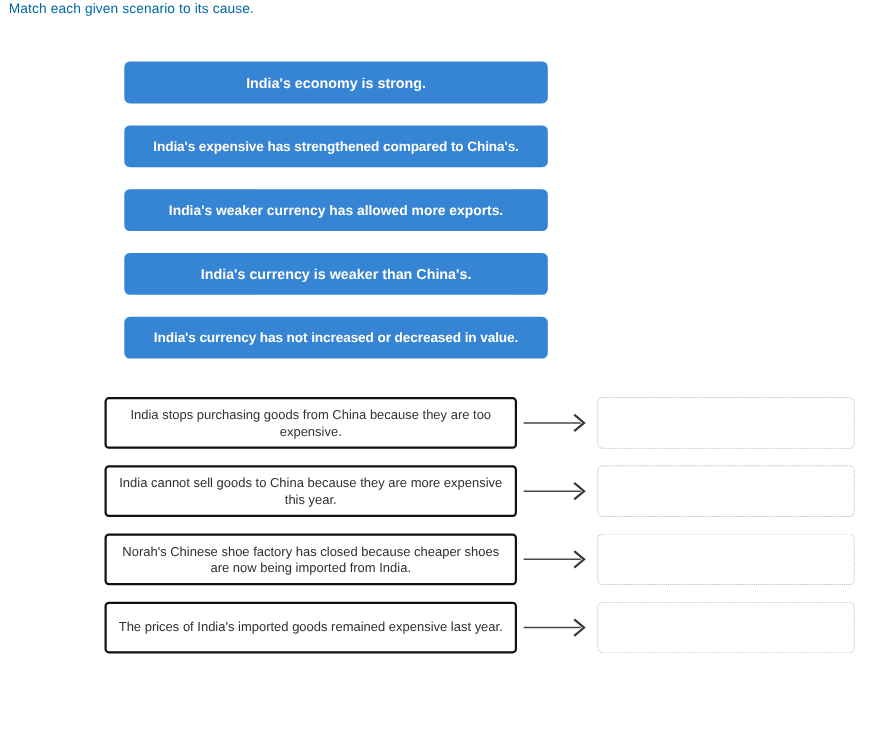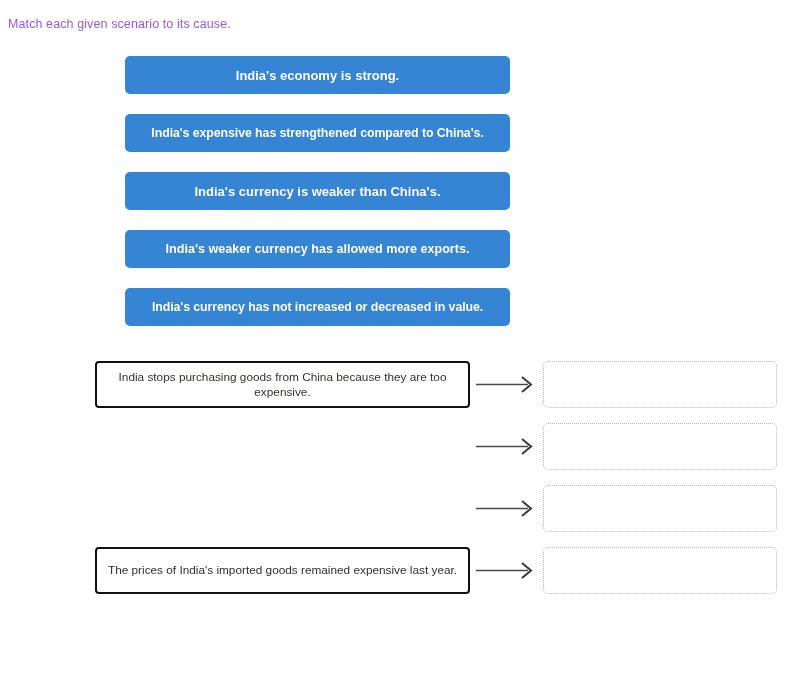--- a/index.html
+++ b/index.html
@@ -13,24 +13,24 @@
     position: relative;
     font-family: "Liberation Sans", sans-serif;
     color: #1b1b1b;
     overflow: hidden;
   }
 
   
   #prompt {
     position: absolute;
     left: 8px;
-    top: 16px;
+    top: 0;
     font-size: 12.5px;
     line-height: 16px;
-    color: #8b5cf6;
+    color: #0369a1;
     letter-spacing: 0.1px;
     white-space: nowrap;
   }
 
   
   #cause-bank {
     position: absolute;
     left: 113px;
     top: 56px;
     width: 385px;
@@ -46,21 +46,20 @@
     font-weight: bold;
     display: flex;
     align-items: center;
     justify-content: center;
     text-align: center;
     margin-bottom: 20px;
     padding: 0 3px;
     white-space: nowrap;
     overflow: hidden;
     text-shadow: 0 0 1px rgba(0,0,0,0.10);
-    margin-left: 12px;
   }
   .cause-tile:last-child { margin-bottom: 0; }
 
   
   .cause-tile.tight { font-size: 12.6px; }
   .cause-tile.tighter { font-size: 12.4px; letter-spacing: -0.1px; }
 
   
   #match-area {
     position: absolute;
@@ -118,50 +117,52 @@
   }
 </style>
 </head>
 <body>
 
 <div id="prompt">Match each given scenario to its cause.</div>
 
 <div id="cause-bank">
   <div class="cause-tile">India's economy is strong.</div>
   <div class="cause-tile tighter">India's expensive has strengthened compared to China's.</div>
+  <div class="cause-tile tight">India's weaker currency has allowed more exports.</div>
   <div class="cause-tile">India's currency is weaker than China's.</div>
-  <div class="cause-tile tight">India's weaker currency has allowed more exports.</div>
   <div class="cause-tile tighter">India's currency has not increased or decreased in value.</div>
 </div>
 
 <div id="match-area">
 
   <div class="match-row">
     <div class="scenario-box first-tinted">India stops purchasing goods from China because they are too expensive.</div>
     <div class="connector">
       <svg width="66" height="47" viewBox="0 0 66 47">
         <line x1="2" y1="23.5" x2="54" y2="23.5" stroke="#4a4a4a" stroke-width="1.4"></line>
         <polyline points="48,16 57,23.5 48,31" fill="none" stroke="#3a3a3a" stroke-width="2"></polyline>
       </svg>
     </div>
     <div class="drop-zone"></div>
   </div>
 
 
   <div class="match-row">
+    <div class="scenario-box">India cannot sell goods to China because they are more expensive this year.</div>
     <div class="connector">
       <svg width="66" height="47" viewBox="0 0 66 47">
         <line x1="2" y1="23.5" x2="54" y2="23.5" stroke="#4a4a4a" stroke-width="1.4"></line>
         <polyline points="48,16 57,23.5 48,31" fill="none" stroke="#3a3a3a" stroke-width="2"></polyline>
       </svg>
     </div>
     <div class="drop-zone"></div>
   </div>
 
   <div class="match-row">
+    <div class="scenario-box">Norah's Chinese shoe factory has closed because cheaper shoes are now being imported from India.</div>
     <div class="connector">
       <svg width="66" height="47" viewBox="0 0 66 47">
         <line x1="2" y1="23.5" x2="54" y2="23.5" stroke="#4a4a4a" stroke-width="1.4"></line>
         <polyline points="48,16 57,23.5 48,31" fill="none" stroke="#3a3a3a" stroke-width="2"></polyline>
       </svg>
     </div>
     <div class="drop-zone"></div>
   </div>
 
   <div class="match-row">

